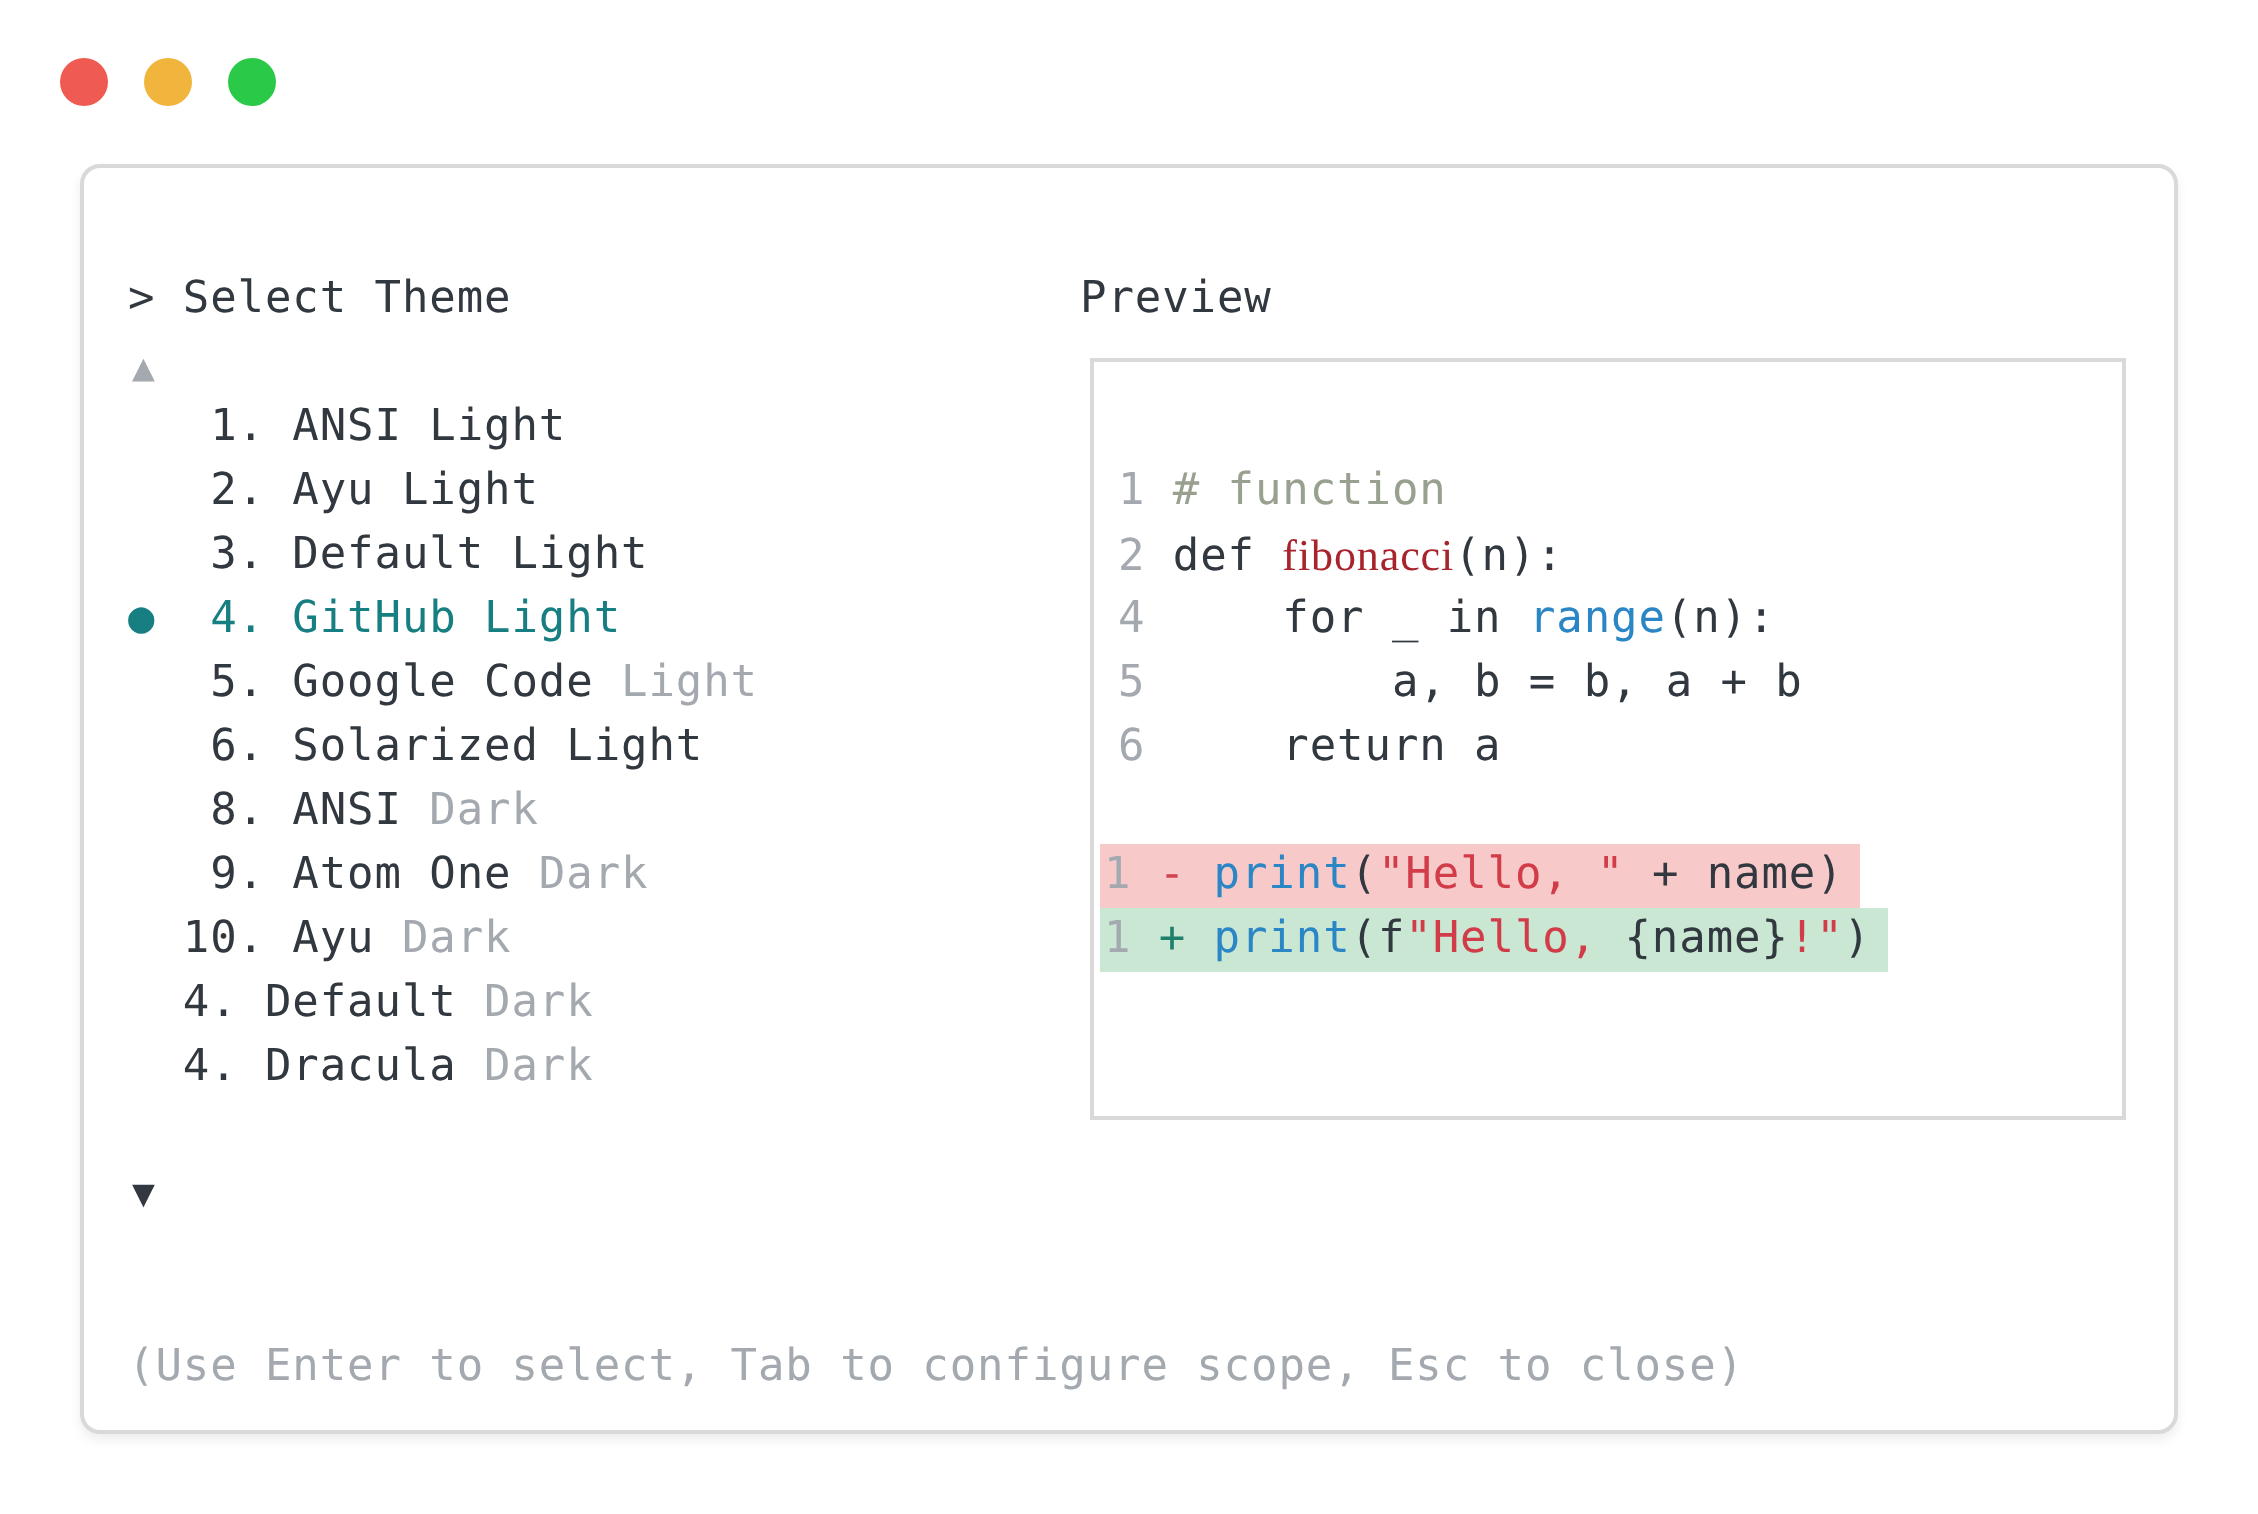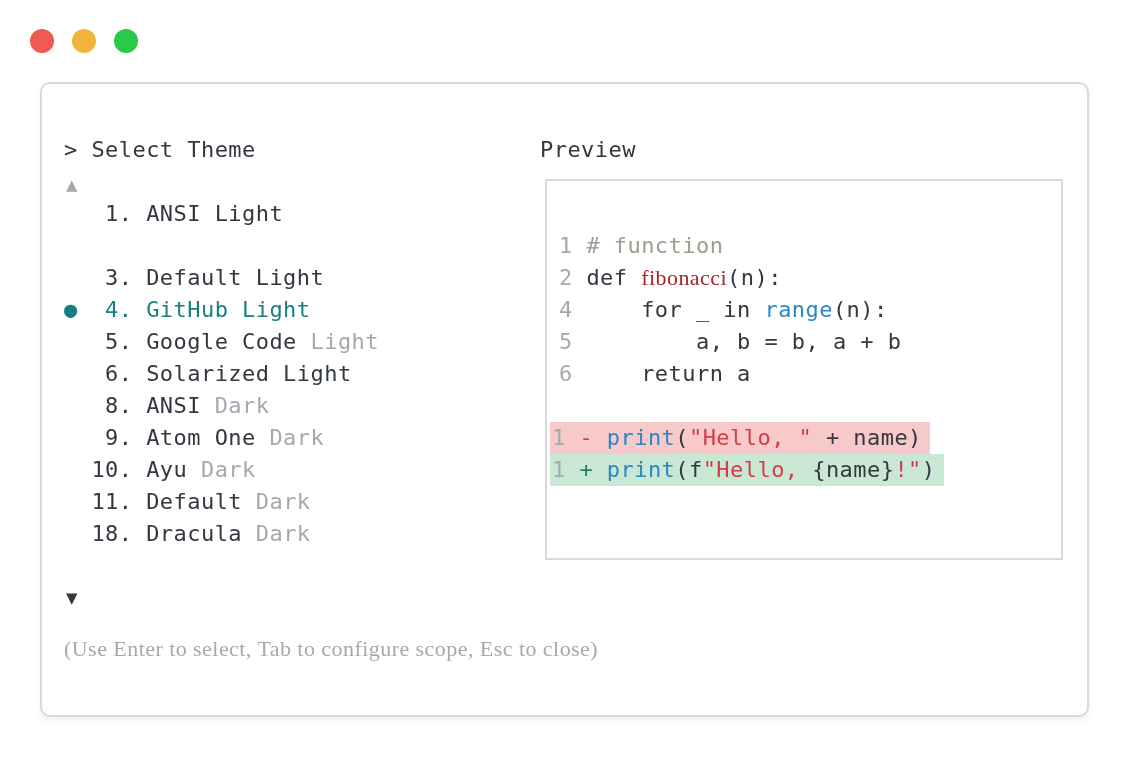--- a/index.html
+++ b/index.html
@@ -33,21 +33,21 @@
 
   .prompt        { position: absolute; left: 22px; top: 50px; }
   .scroll-up     { position: absolute; left: 24px; top: 84px;  color: var(--gray); font-size: 19px; }
   .scroll-down   { position: absolute; left: 24px; top: 497px; color: var(--txt);  font-size: 19px; }
   .theme-list    { position: absolute; left: 22px; top: 114px; }
   .trow          { height: 32px; line-height: 32px; white-space: pre; cursor: pointer; }
   .trow .marker  { color: var(--teal); }
   .trow .main    { color: var(--txt); }
   .trow.selected .main { color: var(--teal); margin-top: 42px; }
   .trow .suffix  { color: var(--gray); }
-  .help          { position: absolute; left: 22px; top: 549px; color: var(--gray); white-space: pre; font-family: Liberation Serif, serif; }
+  .help          { position: absolute; left: 22px; top: 584px; color: var(--gray); white-space: pre; }
 
   .preview-label { position: absolute; left: 498px; top: 50px; }
   .preview-box {
     position: absolute; left: 503px; top: 95px;
     width: 518px; height: 381px;
     border: 2px solid var(--border);
     background: #ffffff;
     overflow: hidden;
   }
   .preview-code { padding: 49px 0 0 12px; }
@@ -77,30 +77,30 @@
 </div>
 
 <div class="window">
 
   <div class="prompt line32">&gt; Select Theme</div>
 
   <div class="scroll-up line32">▲</div>
 
   <div class="theme-list">
       <div class="trow"><span class="marker">  </span><span class="main"> 1. ANSI Light</span><span class="suffix"></span></div>
-      <div class="trow"><span class="marker">  </span><span class="suffix"></span></div>
+      <div class="trow"><span class="marker">  </span><span class="main"> 2. Ayu Light</span><span class="suffix"></span></div>
       <div class="trow"><span class="marker">  </span><span class="main"> 3. Default Light</span><span class="suffix"></span></div>
       <div class="trow selected"><span class="marker">● </span><span class="main"> 4. GitHub Light</span><span class="suffix"></span></div>
       <div class="trow"><span class="marker">  </span><span class="main"> 5. Google Code</span><span class="suffix"> Light</span></div>
       <div class="trow"><span class="marker">  </span><span class="main"> 6. Solarized Light</span><span class="suffix"></span></div>
       <div class="trow"><span class="marker">  </span><span class="main"> 8. ANSI</span><span class="suffix"> Dark</span></div>
       <div class="trow"><span class="marker">  </span><span class="main"> 9. Atom One</span><span class="suffix"> Dark</span></div>
       <div class="trow"><span class="marker">  </span><span class="main">10. Ayu</span><span class="suffix"> Dark</span></div>
-      <div class="trow"><span class="marker">  </span><span class="main">11. Default</span><span class="suffix"> Dark</span></div>
-      <div class="trow"><span class="marker">  </span><span class="main">18. Dracula</span><span class="suffix"> Dark</span></div>
+      <div class="trow"><span class="marker">  </span><span class="main">4. Default</span><span class="suffix"> Dark</span></div>
+      <div class="trow"><span class="marker">  </span><span class="main">4. Dracula</span><span class="suffix"> Dark</span></div>
     </div>
 
   <div class="scroll-down line32">▼</div>
 
   <div class="help line32">(Use Enter to select, Tab to configure scope, Esc to close)</div>
 
   <div class="preview-label line32">Preview</div>
 
   <div class="preview-box">
     <div class="preview-code">

